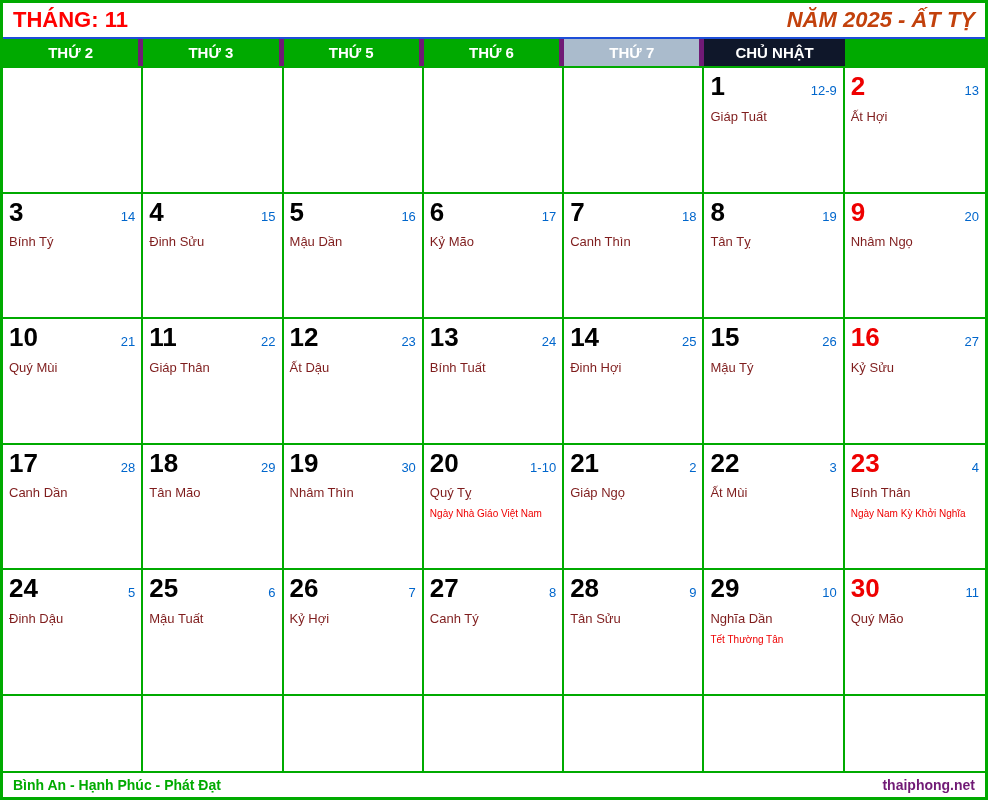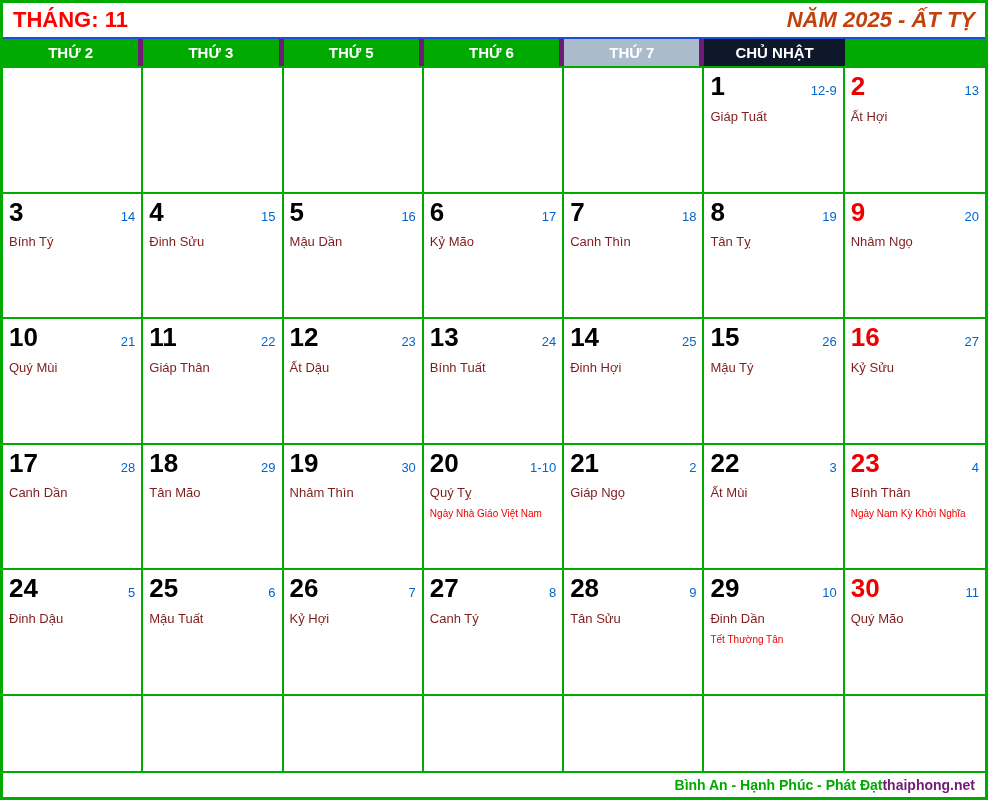--- a/index.html
+++ b/index.html
@@ -106,21 +106,21 @@
       margin-top: 8px;
     }
     .event-text {
       font-size: 10px;
       color: #ee0000;
       margin-top: 8px;
       line-height: 1.2;
     }
     .footer-row {
       display: flex;
-      justify-content: flex-end;
+      justify-content: space-between;
       align-items: center;
       padding: 4px 10px;
       border-top: 2px solid #00aa00;
       background: #fff;
     }
     .footer-left {
       font-size: 14px;
       font-weight: bold;
       color: #00aa00;
     }
@@ -358,21 +358,21 @@
           <div class="solar-date">28</div>
           <div class="lunar-date">9</div>
         </div>
         <div class="can-chi">Tân Sửu</div>
       </div>
       <div class="cell">
         <div class="date-top-row">
           <div class="solar-date">29</div>
           <div class="lunar-date">10</div>
         </div>
-        <div class="can-chi">Đinh Dần</div>
+        <div class="can-chi">Nghĩa Dần</div>
         <div class="event-text">Tết Thường Tân</div>
       </div>
       <div class="cell sunday">
         <div class="date-top-row">
           <div class="solar-date">30</div>
           <div class="lunar-date">11</div>
         </div>
         <div class="can-chi">Quý Mão</div>
       </div>
       <div class="cell empty empty-last-row" style="border-bottom: none; min-height: 40px;"></div>

